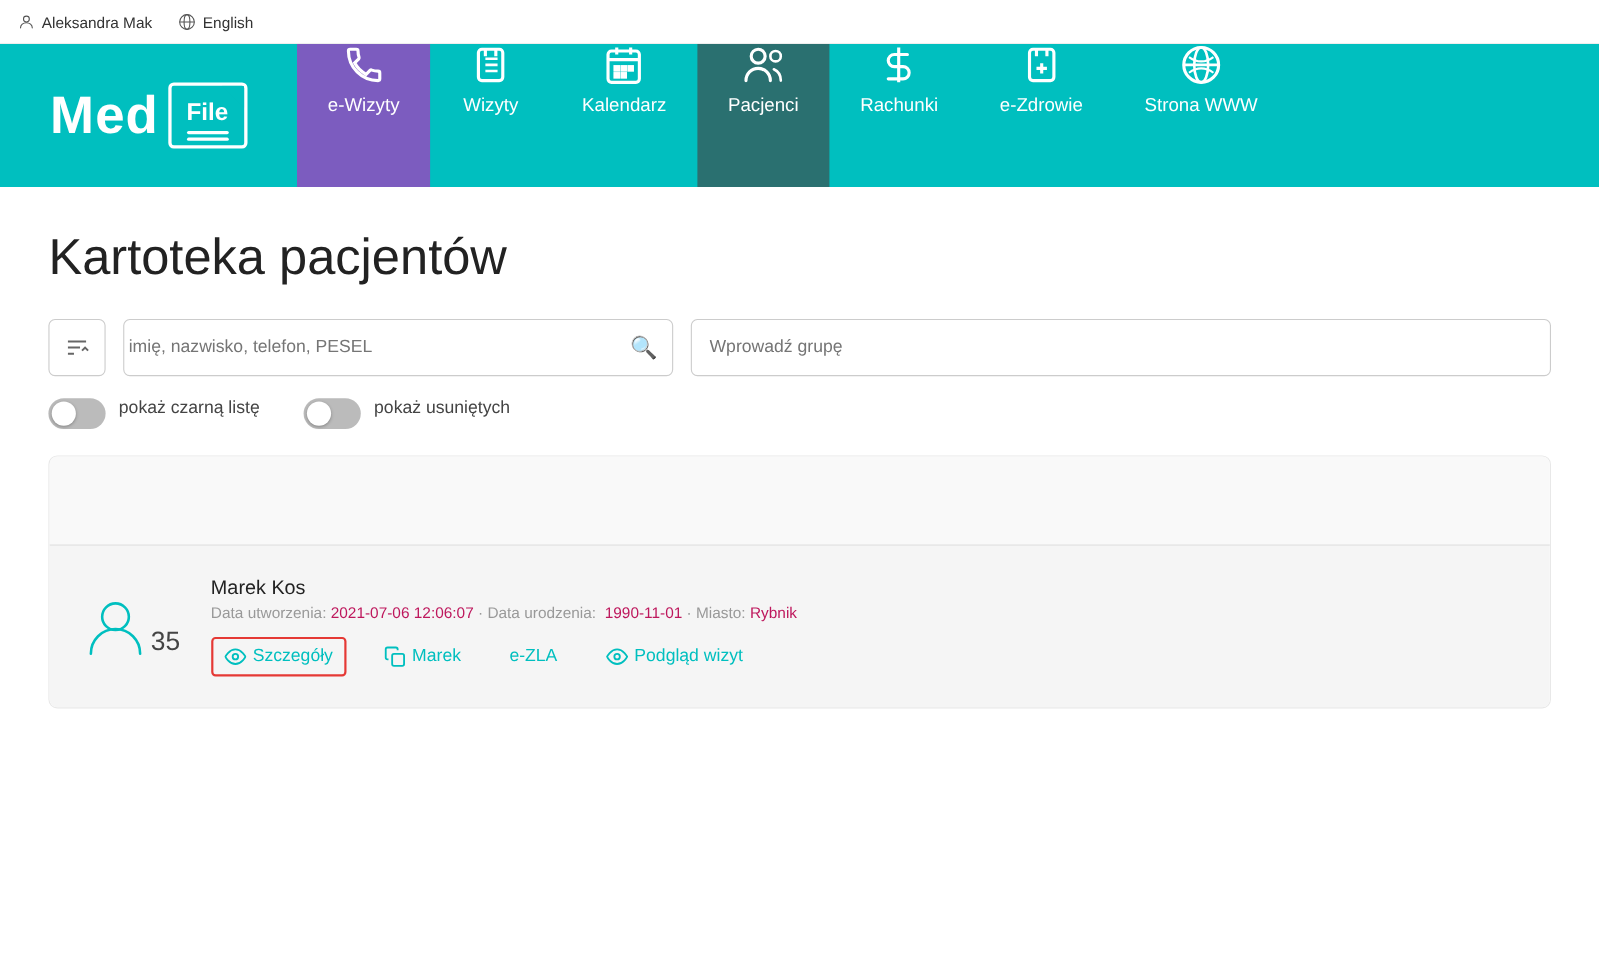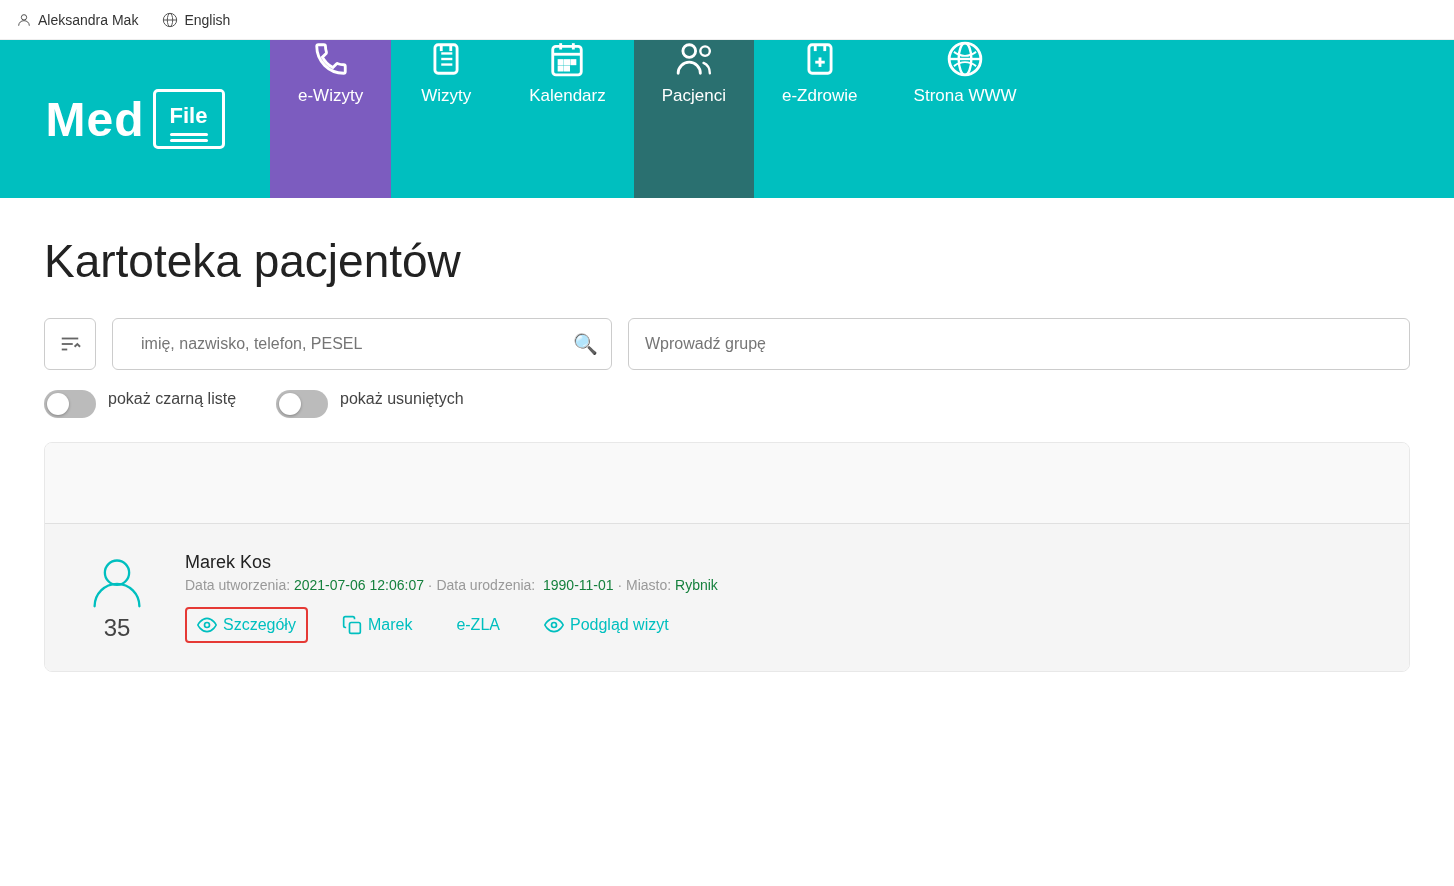--- a/index.html
+++ b/index.html
@@ -22,21 +22,21 @@
       font-size: 14px;
       color: #333;
     }
     .top-bar-user svg, .top-bar-lang svg { width: 16px; height: 16px; stroke: #555; fill: none; }
 
     
     .nav {
       display: flex;
       align-items: stretch;
       background: #00bfbf;
-      height: 158px;
+      height: 130px;
     }
     .nav-logo {
       display: flex;
       align-items: center;
       justify-content: center;
       background: #00bfbf;
       padding: 0 28px;
       min-width: 270px;
     }
     .logo-text {
@@ -93,21 +93,21 @@
     }
     .search-input-wrap {
       position: relative;
       flex: 0 0 500px;
     }
     .search-input-wrap input {
       width: 100%;
       height: 52px;
       border: 1px solid #ccc;
       border-radius: 6px;
-      padding: 0 50px 0 28px;
+      padding: 0 50px 0 4px;
       font-size: 16px;
       color: #999;
       outline: none;
     }
     .search-input-wrap .search-icon {
       position: absolute;
       right: 14px;
       top: 50%;
       transform: translateY(-50%);
       color: #aaa;
@@ -164,22 +164,21 @@
     .patient-card {
       display: flex;
       align-items: center;
       padding: 28px 32px;
       background: #f5f5f5;
       border-top: 1px solid #e0e0e0;
       gap: 28px;
     }
     .patient-avatar {
       display: flex;
-      flex-direction: column;
-      align-items: center;
+      align-items: flex-end;
       gap: 4px;
       min-width: 80px;
     }
     .avatar-icon {
       width: 56px;
       height: 56px;
       color: #00bfbf;
     }
     .patient-age {
       font-size: 24px;
@@ -191,21 +190,21 @@
       font-size: 18px;
       color: #222;
       font-weight: 500;
       margin-bottom: 4px;
     }
     .patient-meta {
       font-size: 14px;
       color: #999;
       margin-bottom: 14px;
     }
-    .patient-meta span { color: #15803d; }
+    .patient-meta span { color: #be185d; }
     .patient-actions {
       display: flex;
       align-items: center;
       gap: 24px;
     }
     .action-btn {
       display: flex;
       align-items: center;
       gap: 6px;
       font-size: 16px;
@@ -297,20 +296,27 @@
   <div class="nav-item active-dark">
     <svg viewBox="0 0 24 24">
       <circle cx="9" cy="7" r="4" stroke="#fff" stroke-width="1.8" fill="none"></circle>
       <path d="M2 21c0-3.9 3.1-7 7-7s7 3.1 7 7" stroke="#fff" stroke-width="1.8" fill="none" stroke-linecap="round"></path>
       <circle cx="19" cy="7" r="3" stroke="#fff" stroke-width="1.5" fill="none"></circle>
       <path d="M22 21c0-3-1.7-5.5-4-6.5" stroke="#fff" stroke-width="1.5" fill="none" stroke-linecap="round"></path>
     </svg>
     <span class="nav-label">Pacjenci</span>
   </div>
 
+  <div class="nav-item">
+    <svg viewBox="0 0 24 24">
+      <line x1="12" y1="2" x2="12" y2="22" stroke="#fff" stroke-width="1.8"></line>
+      <path d="M17 6H9.5a3.5 3.5 0 0 0 0 7h5a3.5 3.5 0 0 1 0 7H6" stroke="#fff" stroke-width="1.8" fill="none" stroke-linecap="round"></path>
+    </svg>
+    <span class="nav-label">Rachunki</span>
+  </div>
 
   <div class="nav-item">
     <svg viewBox="0 0 24 24">
       <rect x="5" y="3" width="14" height="18" rx="2" stroke="#fff" stroke-width="1.8"></rect>
       <line x1="9" y1="3" x2="9" y2="7" stroke="#fff" stroke-width="1.8"></line>
       <line x1="15" y1="3" x2="15" y2="7" stroke="#fff" stroke-width="1.8"></line>
       <line x1="12" y1="11" x2="12" y2="17" stroke="#fff" stroke-width="1.8"></line>
       <line x1="9" y1="14" x2="15" y2="14" stroke="#fff" stroke-width="1.8"></line>
     </svg>
     <span class="nav-label">e-Zdrowie</span>

